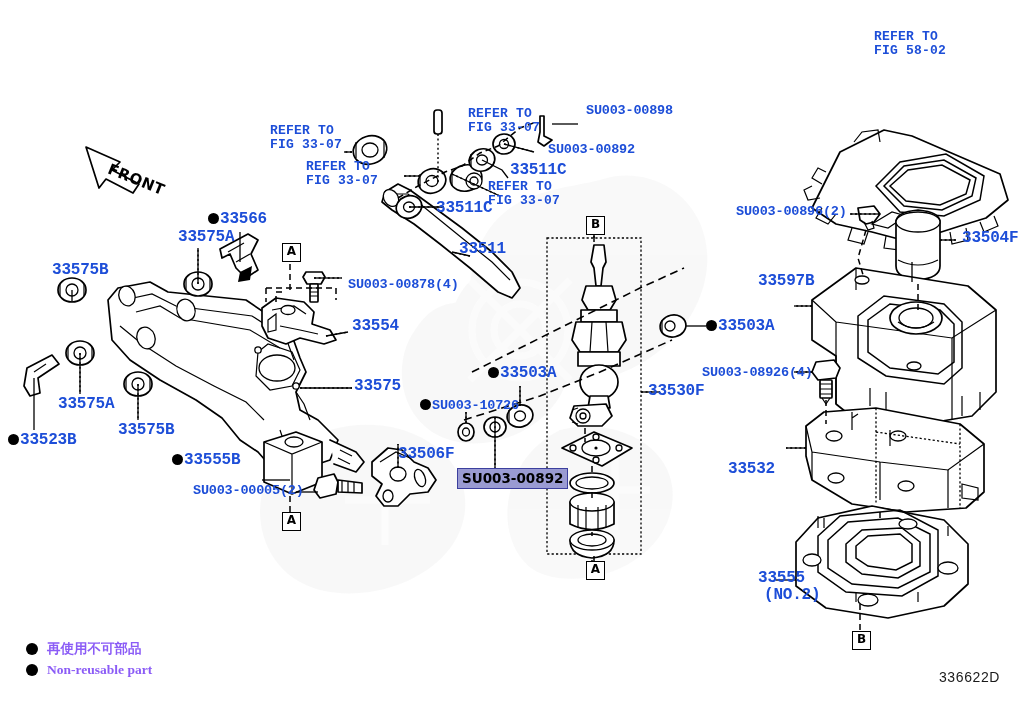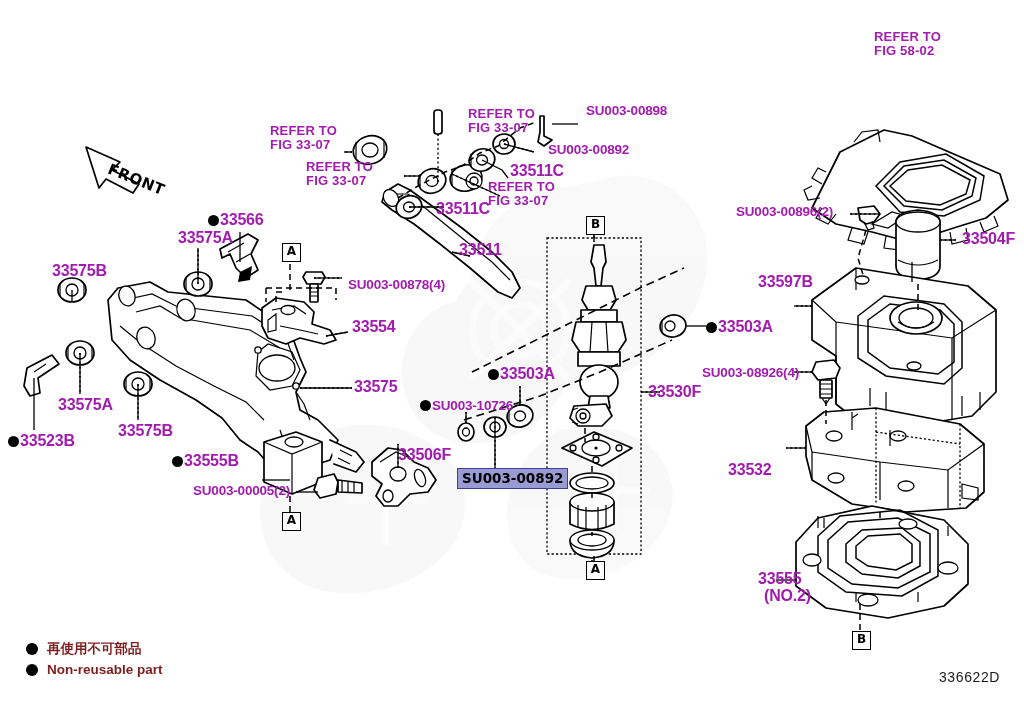--- a/index.html
+++ b/index.html
@@ -5,23 +5,23 @@
   html,body{margin:0;padding:0;background:#ffffff;}
   body{
     width:1024px;height:707px;position:relative;overflow:hidden;
     font-family:"Liberation Sans", sans-serif;
     -webkit-font-smoothing:antialiased;
   }
   #stage{position:absolute;left:0;top:0;width:1024px;height:707px;}
   svg.layer{position:absolute;left:0;top:0;width:1024px;height:707px;overflow:visible;}
   .lbl{
     position:absolute;
-    font-family:Liberation Sans, sans-serif;
+    font-family:Liberation Mono, monospace;
     font-weight:700;
-    color:#a21caf;
+    color:#1d4ed8;
     white-space:nowrap;
     line-height:1.08;
     letter-spacing:-0.2px;
   }
   .lbl.p{font-size:16px;}          
   .lbl.s{font-size:13.5px;}        
   .lbl.r{font-size:13px;letter-spacing:0.2px;}
   .bullet{
     display:inline-block;width:11px;height:11px;border-radius:50%;
     background:#000;vertical-align:-1px;margin-right:1px;
@@ -41,21 +41,21 @@
   }
   #front-arrow{position:absolute;left:80px;top:140px;width:110px;height:60px;}
   #front-arrow .txt{
     position:absolute;left:32px;top:20px;
     font-family:"DejaVu Sans",sans-serif;font-weight:700;font-size:15px;
     transform:rotate(22deg);transform-origin:0 0;letter-spacing:0.5px;
   }
   #legend{position:absolute;left:26px;top:640px;}
   #legend .row{display:flex;align-items:center;margin-bottom:4px;}
   #legend .row .dot{width:12px;height:12px;border-radius:50%;background:#000;margin-right:9px;flex:none;}
-  #legend .row .t{font-family:Liberation Sans, sans-serif;font-weight:700;font-size:13.5px;color:#7f1d1d;}
+  #legend .row .t{font-family:Liberation Serif, serif;font-weight:700;font-size:13.5px;color:#8b5cf6;}
   #diagcode{
     position:absolute;right:24px;bottom:22px;
     font-family:"Liberation Sans",sans-serif;font-weight:400;font-size:14px;color:#1a1a1a;
     letter-spacing:0.6px;
   }
   .wm{position:absolute;opacity:0.055;}
 </style>
 </head>
 <body>
 

